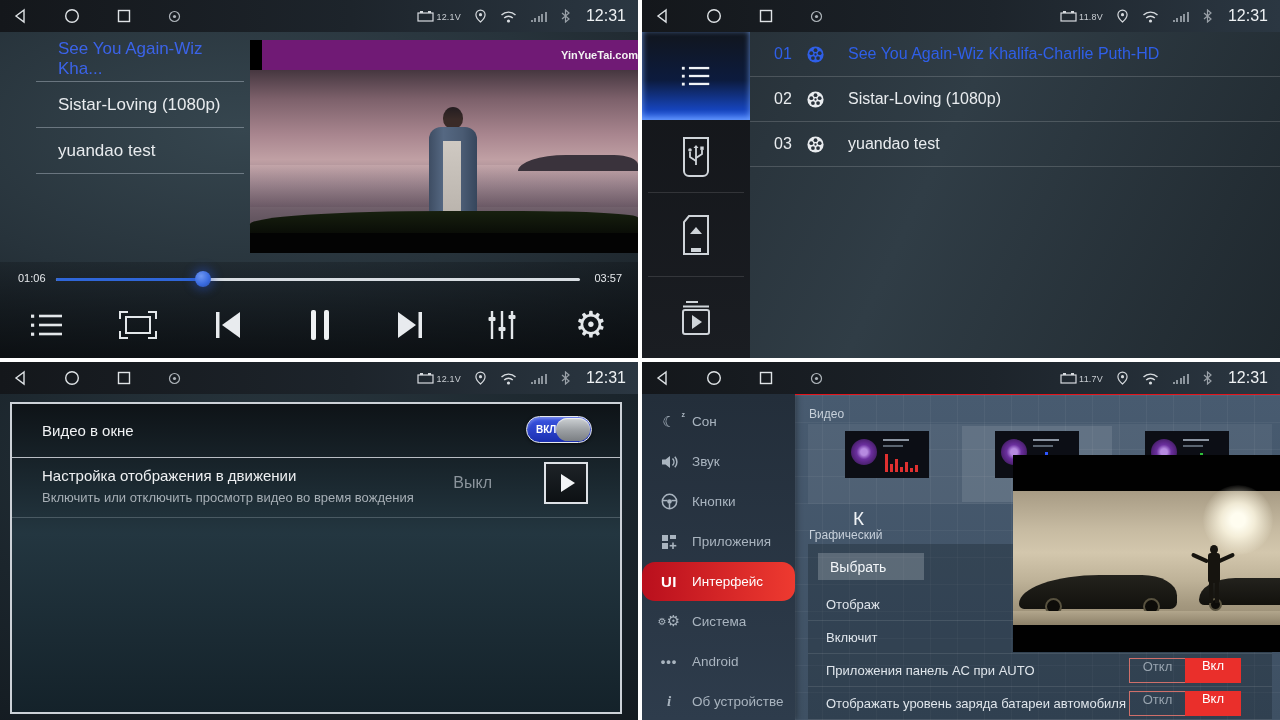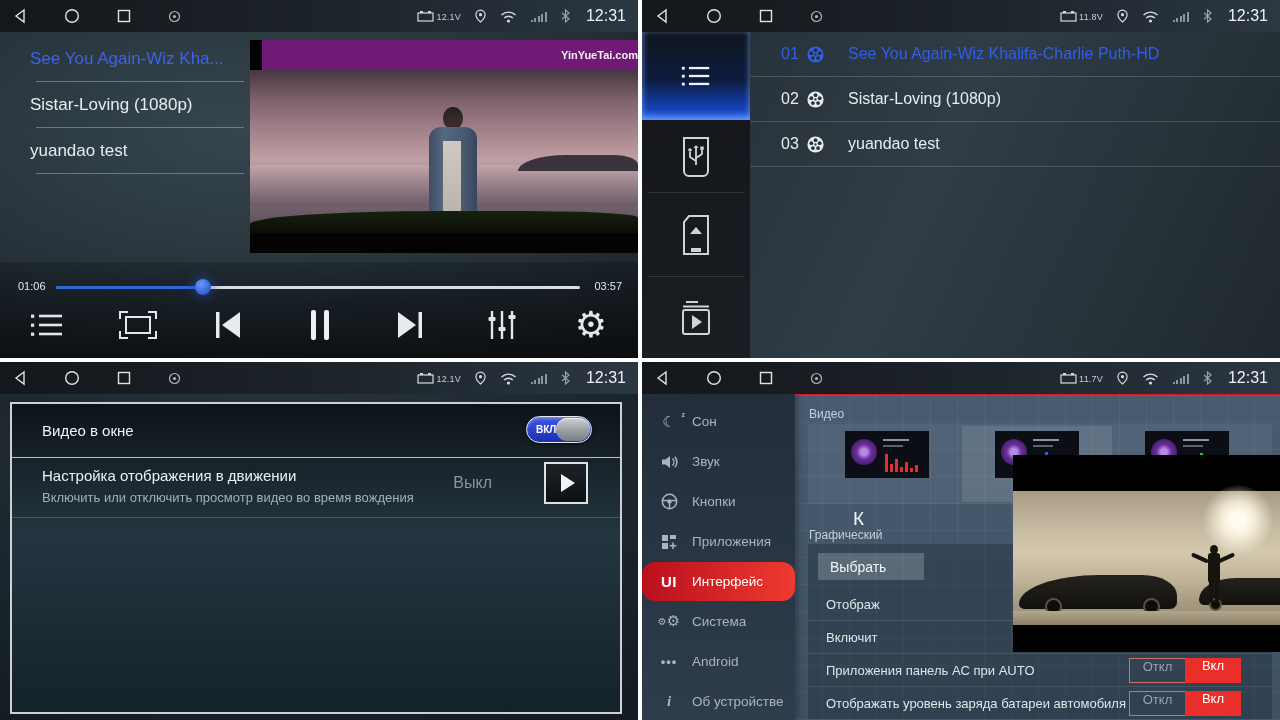--- a/index.html
+++ b/index.html
@@ -23,21 +23,21 @@
   .sb-time { font-size:16px; color:#eef1f3; margin-left:2px; }
   .sigbars { display:flex; align-items:flex-end; gap:1.5px; height:11px; }
   .sigbars i { display:block; width:2px; background:#8d959d; }
   .sigbars i:nth-child(1){height:2px;} .sigbars i:nth-child(2){height:4px;}
   .sigbars i:nth-child(3){height:6px;} .sigbars i:nth-child(4){height:8px;} .sigbars i:nth-child(5){height:10px;}
 
   
   #quadA .body { position:absolute; inset:32px 0 0 0;
     background:radial-gradient(130% 120% at 38% 30%, #36464f 0%, #27333b 40%, #161c21 78%, #10151a 100%); }
   .pl-item { position:absolute; left:0; width:250px; height:45px; display:flex; align-items:center;
-    padding-left:30px; font-size:17px; color:#e8ebee; }
+    padding-left:58px; font-size:17px; color:#e8ebee; }
   .pl-item.sel { color:#3b63e8; }
   .pl-div { position:absolute; left:36px; width:208px; height:1px; background:rgba(220,230,240,0.35); }
 
   .videoA { position:absolute; left:250px; top:8px; width:388px; height:213px; background:#000; }
   .videoA .bar-top { position:absolute; top:0; left:12px; width:100%; height:30px; background:#701a75; }
   .watermark { position:absolute; top:9px; right:12px; font-size:11px; font-weight:bold; color:#f2f2f2; }
   .sceneA { position:absolute; top:30px; left:0; width:100%; height:163px;
     background:linear-gradient(180deg,#463740 0%,#7d616b 18%,#a9868f 40%,#c0a0a4 55%,#96808a 70%,#6d5d68 86%,#564b55 100%); }
   .sceneA .sea { position:absolute; left:0; top:58%; width:100%; height:26%;
     background:linear-gradient(180deg,rgba(230,200,200,0.25),rgba(90,70,85,0.3)); }
@@ -49,35 +49,35 @@
   .figureA .shirt { position:absolute; left:22px; top:34px; width:18px; height:76px;
     background:linear-gradient(180deg,#cfc9c2,#b9b3ac); }
   .sceneA .ridge { position:absolute; right:0; top:52%; width:120px; height:16px;
     background:#3a333c; border-radius:40% 20% 0 0/100% 60% 0 0; }
   .sceneA .ground { position:absolute; left:0; bottom:0; width:100%; height:22px;
     background:linear-gradient(180deg,#17200f,#0a0d07); border-radius:50% 30% 0 0/60% 30% 0 0; }
   .videoA .bar-bot { position:absolute; bottom:0; left:0; width:100%; height:20px; background:#030303; }
 
   .ctrlzone { position:absolute; left:0; top:262px; width:100%; height:96px;
     background:linear-gradient(180deg,rgba(8,10,13,0.25),rgba(5,7,9,0.7)); }
-  .progress-row { position:absolute; top:16px; left:0; width:100%; height:18px; }
+  .progress-row { position:absolute; top:8px; left:0; width:100%; height:18px; }
   .ptime { position:absolute; top:2px; font-size:11px; color:#e6e9ec; }
   .ptime.l { left:18px; } .ptime.r { right:16px; }
   .ptrack { position:absolute; left:56px; right:58px; top:8px; height:3px; background:#d8dde2; border-radius:2px; }
   .pfill { position:absolute; left:0; top:0; height:3px; background:#2f66d8; border-radius:2px; }
   .pthumb { position:absolute; top:-7px; width:16px; height:16px; margin-left:-8px; border-radius:50%;
     background:radial-gradient(circle at 38% 32%, #6f97f2 0%, #3a6be0 55%, #274ca8 100%);
     box-shadow:0 0 8px 4px rgba(40,80,200,0.35); }
   .ctrl-row { position:absolute; left:0; top:34px; width:100%; height:60px; }
   .cbtn { position:absolute; top:0; width:70px; height:58px; display:flex; align-items:center; justify-content:center; }
   .gear-glyph { font-size:36px; color:#e3e7ea; line-height:1; font-family:"DejaVu Sans",sans-serif; }
 
   
   #quadB .body { position:absolute; inset:32px 0 0 0;
-    background:linear-gradient(115deg,#242d34 0%,#303d46 45%,#1f282e 100%);text-align:center; }
+    background:linear-gradient(115deg,#242d34 0%,#303d46 45%,#1f282e 100%); }
   .srail { position:absolute; left:0; top:0; width:108px; height:100%;
     background:linear-gradient(180deg,#131519 0%,#1a1d22 100%); }
   .srail .tile { position:absolute; left:0; width:108px; display:flex; align-items:center; justify-content:center; }
   .tile.t-active { top:0; height:88px;
     background:linear-gradient(180deg,#11161e 0%,#0c1b3e 55%,#1644bb 88%,#3a71f2 100%);
     box-shadow:inset 0 -2px 6px rgba(120,170,255,0.8); }
   .tile.t2 { top:88px; height:73px; } .tile.t3 { top:161px; height:84px; } .tile.t4 { top:245px; height:82px; }
   .srail .tdiv { position:absolute; left:6px; width:96px; height:1px; background:rgba(255,255,255,0.12); }
   .blist { position:absolute; left:108px; top:0; right:0; }
   .brow { position:absolute; left:0; width:100%; height:45px; border-bottom:1px solid rgba(255,255,255,0.16);

